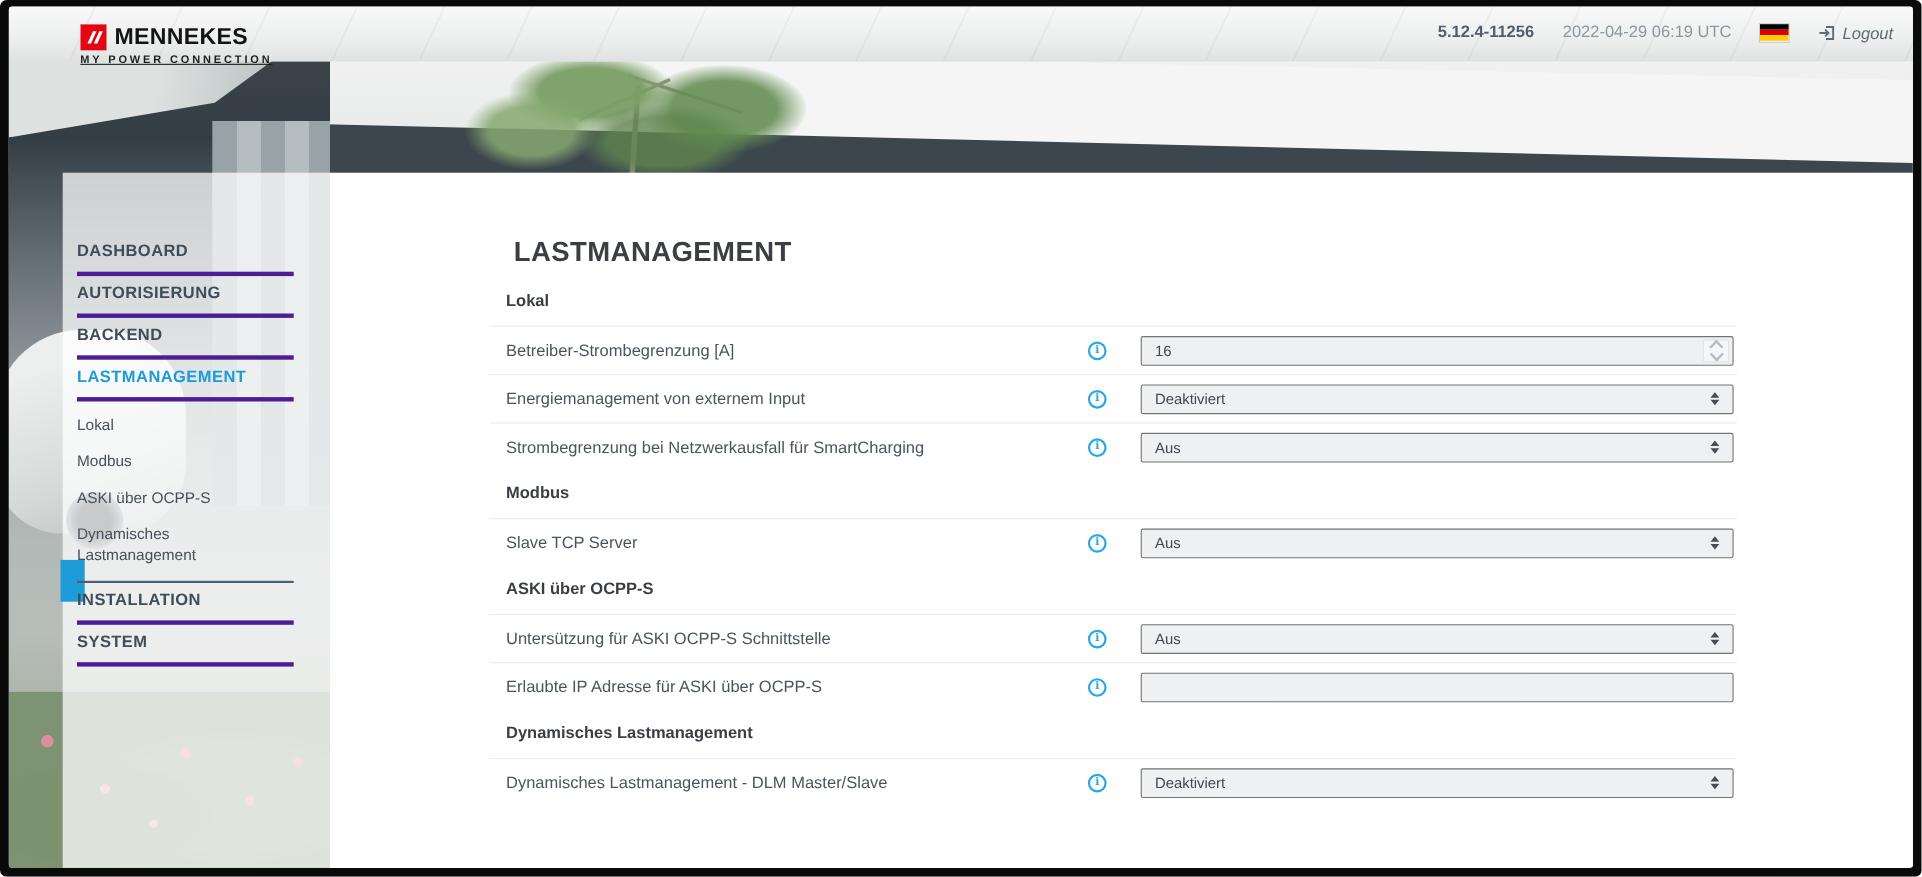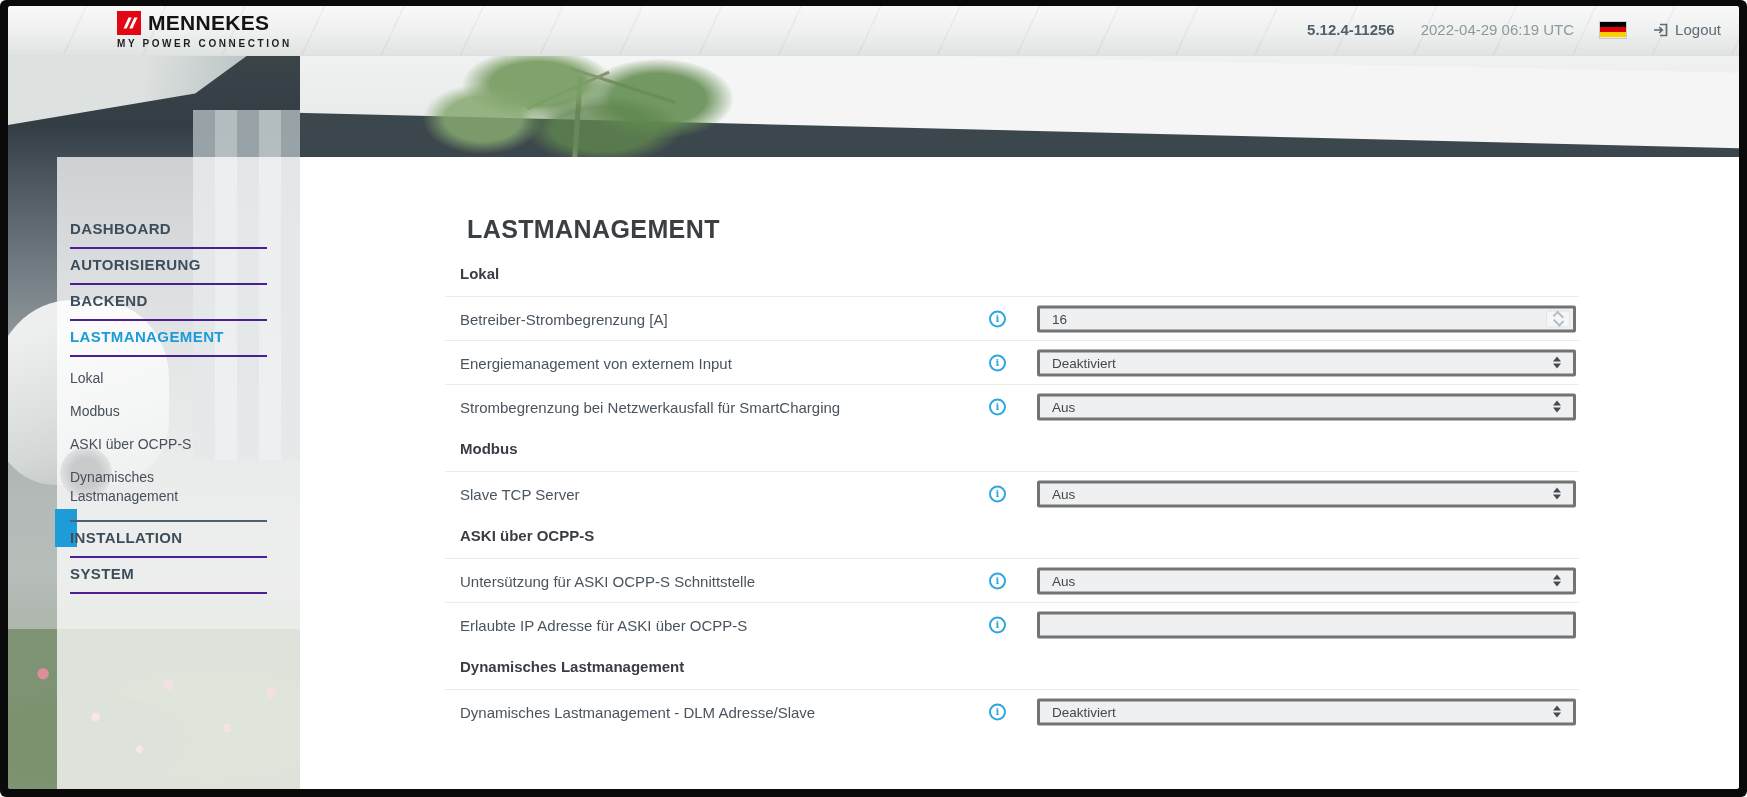--- a/index.html
+++ b/index.html
@@ -5,31 +5,31 @@
   html,body{margin:0;padding:0;background:#ffffff;font-family:"Liberation Sans",sans-serif;}
   #frame{position:relative;width:1747px;height:797px;background:#0a0a0a;box-sizing:border-box;border-radius:6px;}
   #app{position:absolute;left:8px;top:6px;width:1731px;height:783px;background:#ffffff;overflow:hidden;border-radius:3px;}
 
   
   .header{position:absolute;left:0;top:0;width:100%;height:49px;z-index:50;
     background:linear-gradient(180deg,#f8f9f8 0%,#eef0ef 55%,#dfe3e2 100%);
     border-bottom:1px solid rgba(0,0,0,0.10);}
   .header::before{content:"";position:absolute;inset:0;
     background:repeating-linear-gradient(115deg,transparent 0 70px,rgba(0,0,0,0.035) 70px 72px);}
-  .logo{position:absolute;left:65px;top:5px;margin-left:44px;}
+  .logo{position:absolute;left:65px;top:16px;}
   .logo-row{display:flex;align-items:center;}
   .logo-mark{width:24px;height:24px;display:block;}
   .logo-name{margin-left:7px;font-size:21px;font-weight:bold;color:#141414;letter-spacing:0.3px;line-height:24px;}
-  .logo-tagline{margin-top:3px;font-size:10px;font-weight:bold;letter-spacing:2.6px;color:#1f1f1f;}
+  .logo-tagline{margin-top:3px;font-size:10px;font-weight:bold;letter-spacing:2.6px;color:#1f1f1f;text-decoration:underline;}
   .header-right{position:absolute;right:18px;top:0;height:47px;display:flex;align-items:center;gap:26px;z-index:2;}
   .version{font-size:15px;font-weight:bold;color:#4f5f6b;}
   .datetime{font-size:15px;color:#8d979e;}
   .flag{width:26px;height:16px;display:flex;flex-direction:column;box-shadow:0 0 0 1px rgba(0,0,0,0.15);cursor:pointer;}
   .flag span{flex:1;}
-  .logout{display:flex;align-items:flex-start;gap:5px;cursor:pointer;}
+  .logout{display:flex;align-items:flex-end;gap:5px;cursor:pointer;font-style:italic;}
   .logout-label{font-size:15px;color:#5e6a74;}
 
   
   .photo-band{position:absolute;left:0;top:49px;width:100%;height:103px;z-index:1;overflow:hidden;
     background:linear-gradient(180deg,#f0f1f0 0%,#eaedec 50%,#e4e7e6 100%);}
   .facade-white{position:absolute;left:500px;right:-30px;top:-8px;height:86px;background:#f4f5f4;
     transform:rotate(1.2deg);transform-origin:left top;}
   .fascia{position:absolute;left:-30px;right:-30px;top:72px;height:60px;background:#3c464d;transform:rotate(1.4deg);}
   .tree{position:absolute;left:395px;top:-6px;width:350px;height:110px;}
   .tree .trunk{position:absolute;left:172px;top:28px;width:5px;height:82px;background:#8e8a7c;transform:rotate(4deg);}
@@ -62,41 +62,41 @@
       radial-gradient(circle 6px at 45% 75%,#e2a0aa 0 60%,transparent 65%),
       radial-gradient(circle 8px at 90% 40%,#d8828f 0 60%,transparent 65%),
       radial-gradient(ellipse 160px 70px at 25% 70%,rgba(124,146,111,0.9) 0 60%,transparent 75%),
       radial-gradient(ellipse 180px 80px at 70% 60%,rgba(133,156,117,0.9) 0 60%,transparent 75%);
     background-color:#7e9373;}
 
   
   .sidebar{position:absolute;left:49px;top:151px;width:243px;height:632px;z-index:10;
     background:rgba(255,255,255,0.74);}
   .menu{padding:56px 0 0 13px;position:relative;}
-  .menu-item-main{width:197px;padding:6px 0 8px 0;border-bottom:2px solid #4c1d95;cursor:pointer;}
+  .menu-item-main{width:197px;padding:6px 0 8px 0;border-bottom:4px solid #4c1d95;cursor:pointer;}
   .menu-item-main .t{font-size:15px;font-weight:bold;color:#3e4d5a;letter-spacing:0.4px;line-height:20px;}
   .menu-item-main.active .t{color:#1b9cd8;}
   .submenu{margin-top:12px;}
   .menu-item-sub{width:165px;margin-bottom:14px;cursor:pointer;}
   .menu-item-sub .t{font-size:14px;color:#46505a;line-height:19px;}
   .menu-sep{width:197px;border-top:2px solid #4d5f74;height:0;}
   .active-marker{position:absolute;left:-2px;top:352px;width:22px;height:38px;background:#1e9cd7;}
 
   
   .content{position:absolute;left:292px;top:151px;width:1439px;height:632px;background:#ffffff;z-index:5;}
   .page-title{margin:57px 0 20px 167px;font-size:25px;line-height:30px;font-weight:bold;color:#3b3f44;letter-spacing:0.4px;}
   .form{margin-left:145px;width:1134px;}
   .section-heading{margin:11px 0 12px 15px;font-size:15px;line-height:20px;font-weight:bold;color:#3a3e44;}
   .row{position:relative;height:43px;border-top:1px solid #e9ebec;}
   .row .lbl{position:absolute;left:15px;top:50%;transform:translateY(-50%);font-size:15px;color:#4a545e;}
   .info{position:absolute;left:544px;top:50%;transform:translateY(-50%);width:17px;height:17px;border:2px solid #2ea7e0;
     border-radius:50%;box-sizing:border-box;display:flex;align-items:center;justify-content:center;cursor:pointer;}
   .info i{font-family:"DejaVu Serif",serif;font-style:normal;font-weight:bold;font-size:10px;color:#2ea7e0;line-height:1;}
   .ctl{position:absolute;left:592px;top:50%;transform:translateY(-50%);width:539px;height:27px;box-sizing:border-box;
-    background:#eef0f1;border:3px solid #737373;border-radius:2px;display:flex;align-items:center;cursor:pointer;}
+    background:#eef0f1;border:1px solid #737373;border-radius:2px;display:flex;align-items:center;cursor:pointer;}
   .ctl .val{margin-left:12px;font-size:13.5px;color:#42484e;}
   .spinner{position:absolute;right:3px;top:2px;bottom:2px;width:22px;background:#f4f6f7;border:1px solid #e0e4e7;border-radius:2px;
     display:flex;flex-direction:column;align-items:center;justify-content:center;gap:2px;}
   .chev{width:7px;height:7px;border-left:2px solid #b3bbc3;border-top:2px solid #b3bbc3;}
   .chev.up{transform:rotate(45deg) translate(1px,1px);}
   .chev.down{transform:rotate(225deg) translate(1px,1px);}
   .sel-arrows{position:absolute;right:12px;top:50%;transform:translateY(-50%);display:flex;flex-direction:column;align-items:center;}
   .tri-up{width:0;height:0;border-left:4px solid transparent;border-right:4px solid transparent;border-bottom:5px solid #454b52;margin-bottom:2px;}
   .tri-down{width:0;height:0;border-left:4px solid transparent;border-right:4px solid transparent;border-top:5px solid #454b52;}
 </style>
@@ -264,21 +264,21 @@
               <i>i</i>
             </span>
         <div class="ctl">
           <span class="val"></span>
         </div>
       </div>
 
       <div class="section-heading">Dynamisches Lastmanagement</div>
 
       <div class="row">
-        <span class="lbl">Dynamisches Lastmanagement - DLM Adresse/Slave</span>
+        <span class="lbl">Dynamisches Lastmanagement - DLM Master/Slave</span>
         <span class="info">
               <i>i</i>
             </span>
         <div class="ctl">
           <span class="val">Deaktiviert</span>
           <span class="sel-arrows">
                 <span class="tri-up"></span>
                 <span class="tri-down"></span>
               </span>
         </div>

